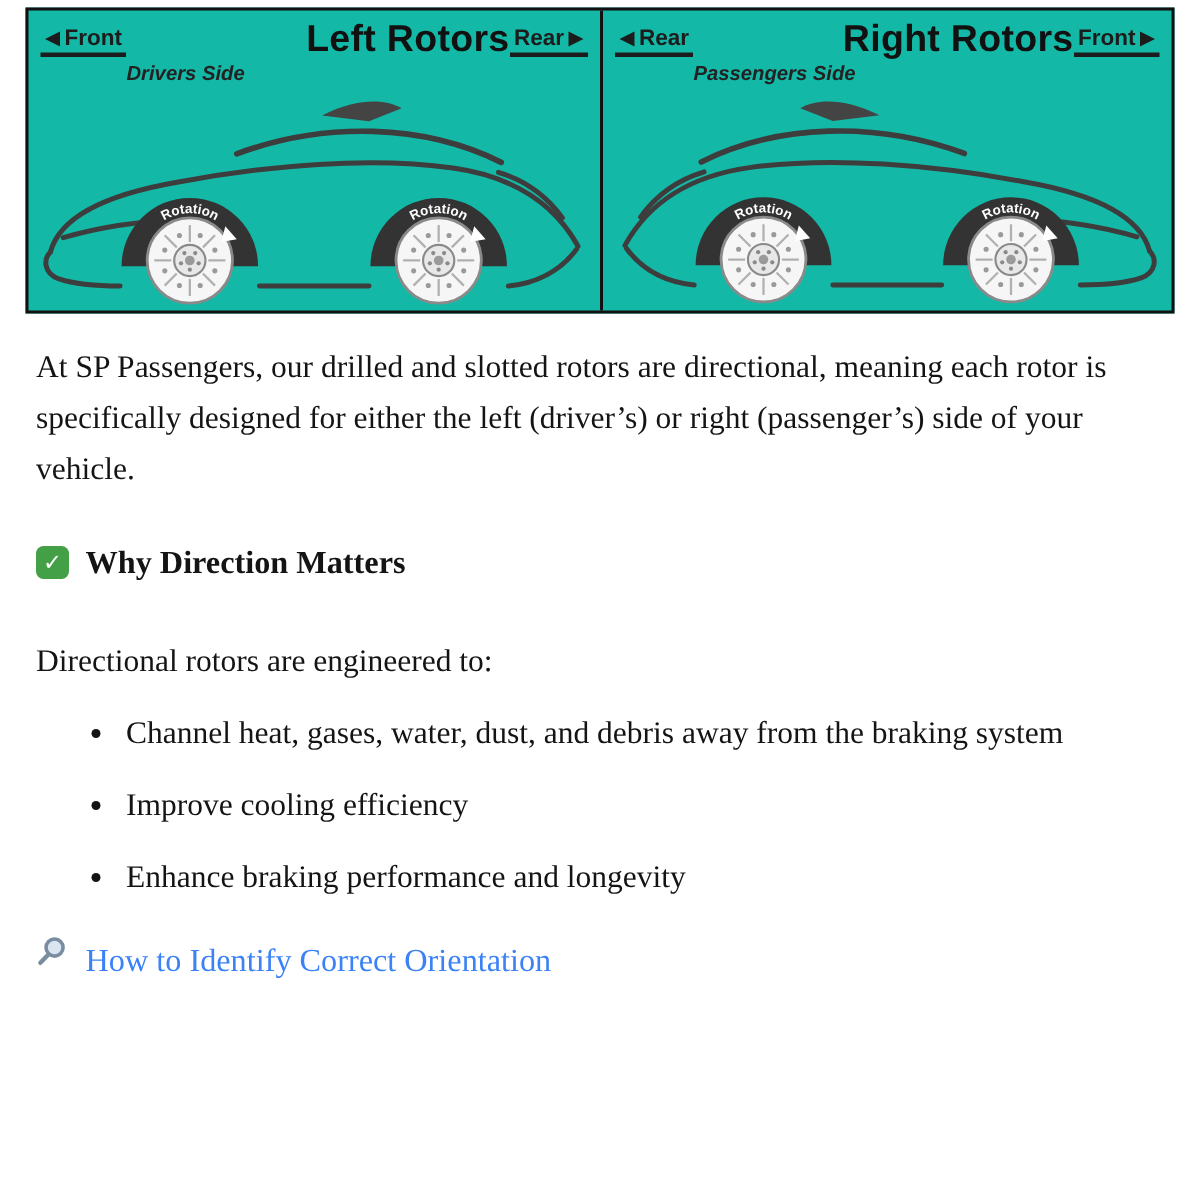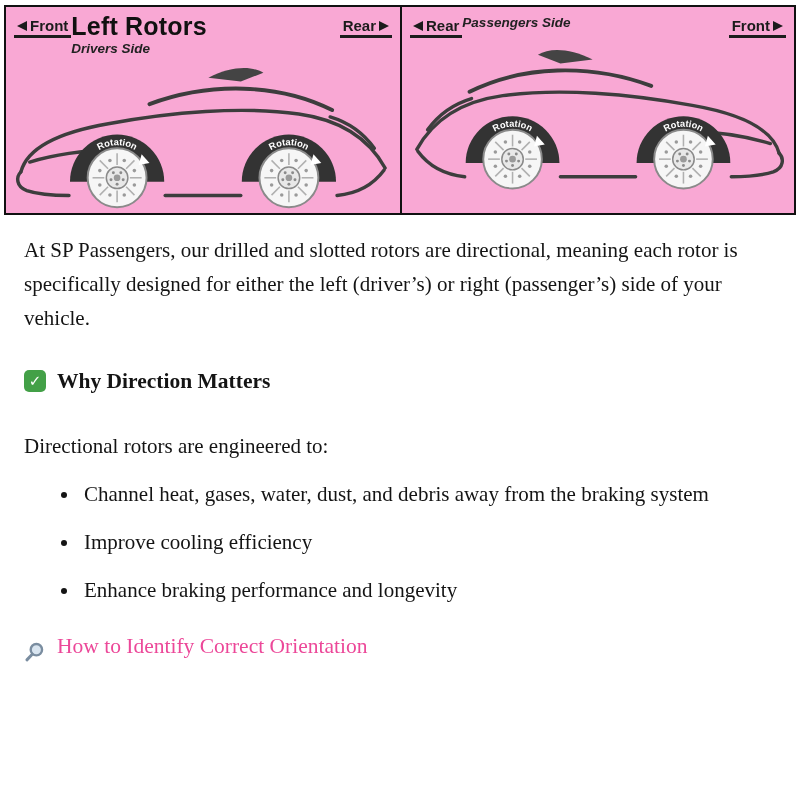--- a/index.html
+++ b/index.html
@@ -1,37 +1,37 @@
 <!DOCTYPE html>
 <html><head>
 <meta charset="utf-8">
 <style>
   html,body { margin:0; padding:0; background:#fff; }
   body { width:800px; font-family:"Liberation Serif", serif; color:#141414; }
 
   
-  .diagram { margin:5px 4px 0; border:2px solid #111; display:flex; background:#f9a8d4; }
+  .diagram { margin:5px 17px 0; border:2px solid #111; display:flex; background:#14b8a6; }
   .panel { width:50%; box-sizing:border-box; padding:7px 8px 2px; }
   .panel + .panel { border-left:2px solid #111; }
   .panel-head { display:grid; grid-template-columns:auto 1fr auto; align-items:start; font-family:"Liberation Sans", sans-serif; }
   .dir { display:inline-flex; align-items:center; font-weight:700; font-size:15px; color:#1c1c1c;
          border-bottom:3px solid #1c1c1c; padding:0 3px 1px; margin-top:3px; }
   .tri { width:0; height:0; border-top:5px solid transparent; border-bottom:5px solid transparent; }
   .tri-left  { border-right:10px solid #1c1c1c; margin-right:3px; }
   .tri-right { border-left:10px solid #1c1c1c; margin-left:3px; }
-  .ptitle { text-align:left; font-weight:700; font-size:25px; line-height:1.02; letter-spacing:.2px; color:#111; }
+  .ptitle { text-align:right; font-weight:700; font-size:25px; line-height:1.02; letter-spacing:.2px; color:#111; }
   .psub   { font-weight:700; font-style:italic; font-size:13.5px; color:#222; margin-top:1px; }
   .car { display:block; width:100%; height:auto; margin-top:2px; }
   .defs-holder { position:absolute; width:0; height:0; overflow:hidden; }
 
   
   .content { padding:0 24px 30px; font-size:21px; line-height:34px; }
   .intro { margin:18px 0 0; max-width:748px; }
   .sec-head { margin:29px 0 0; display:flex; align-items:center; gap:11px; font-weight:700; font-size:21.5px; }
-  .sec-head2 { margin:22px 0 0; display:flex; align-items:flex-end; gap:11px; font-weight:400; font-size:21.5px; color:#ec4899; }
+  .sec-head2 { margin:22px 0 0; display:flex; align-items:flex-start; gap:11px; font-weight:400; font-size:21.5px; color:#3b82f6; }
   .check-icon { flex:0 0 auto; width:22px; height:22px; border-radius:5px; background:#43a047;
           color:#fff; display:inline-flex; align-items:center; justify-content:center;
           font-size:15px; font-weight:700; font-family:"DejaVu Sans", sans-serif; }
   .mag-icon { flex:0 0 auto; display:inline-flex; }
   .lead { margin:31px 0 0; }
   ul { margin:13px 0 0; padding-left:42px; list-style:disc; }
   li { padding-left:4px; margin:14px; max-width:700px; }
 </style>
 </head>
 <body>
@@ -113,20 +113,21 @@
     </svg>
   </div>
 
   <div class="panel">
     <div class="panel-head">
       <span class="dir">
         <span class="tri tri-left"></span>
         <span>Rear</span>
       </span>
       <span>
+        <div class="ptitle">Right Rotors</div>
         <div class="psub">Passengers Side</div>
       </span>
       <span class="dir">
         <span>Front</span>
         <span class="tri tri-right"></span>
       </span>
     </div>
     <svg class="car" viewBox="0 0 385 156">
       <use href="#carbody" transform="translate(385,0) scale(-1,1)"></use>
       <use href="#rotorunit" transform="translate(105,112)"></use>

